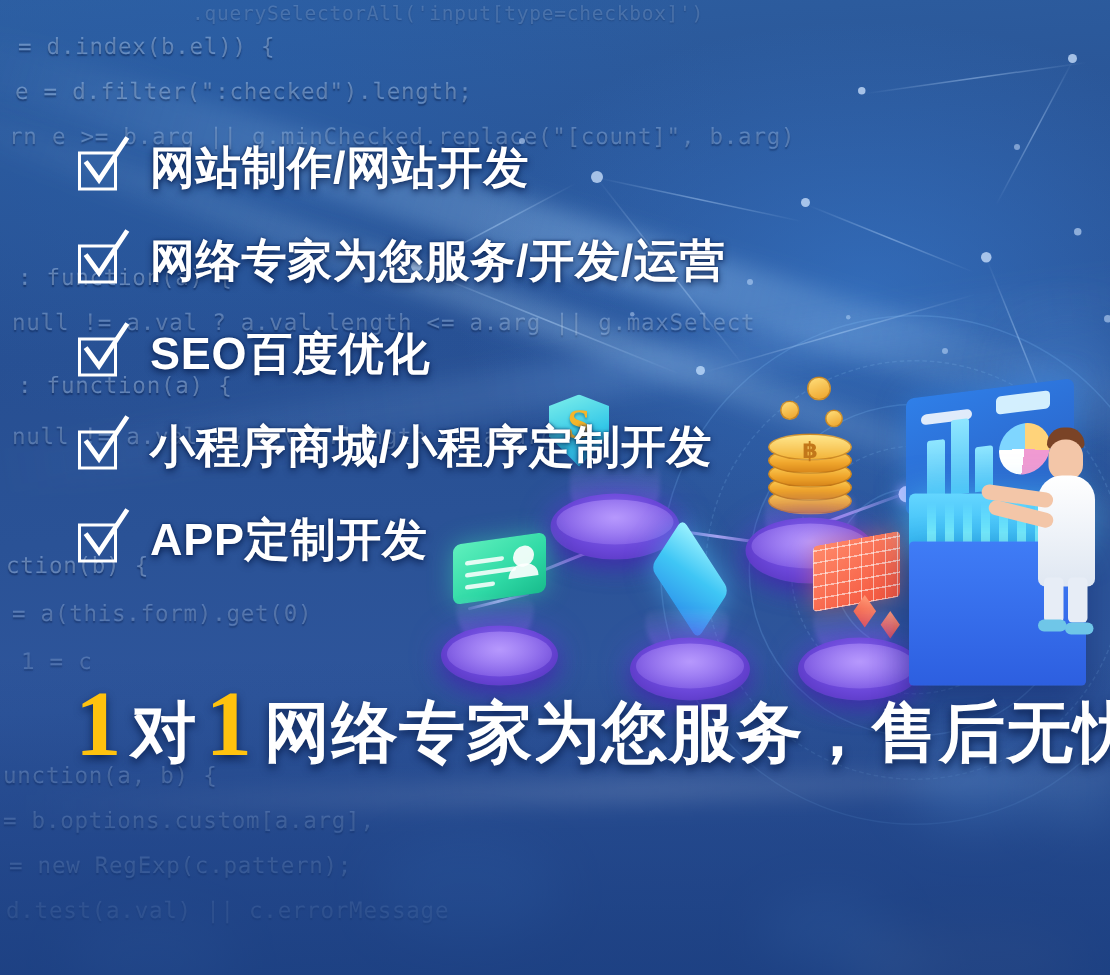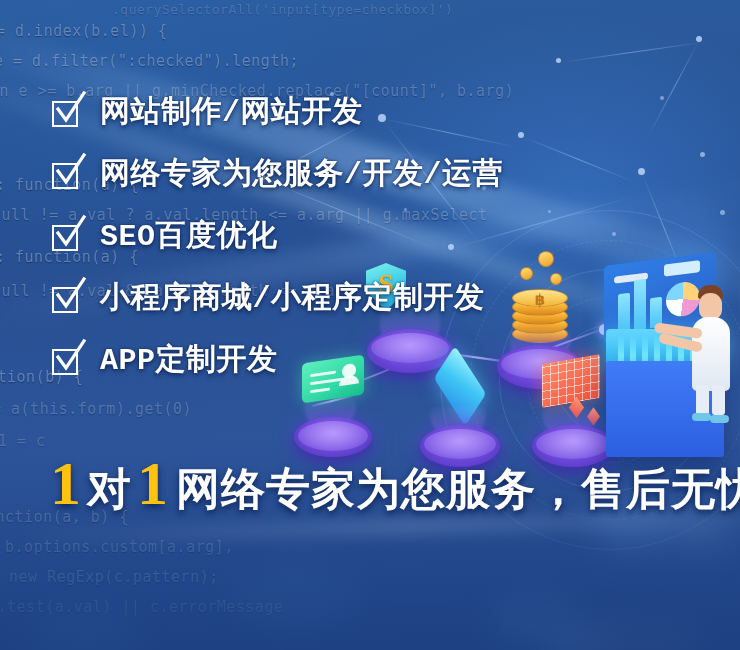--- a/index.html
+++ b/index.html
@@ -9,21 +9,21 @@
     width:740px;height:650px;
     overflow:hidden;
     font-family:"Liberation Sans","DejaVu Sans",sans-serif;
     background:
       radial-gradient(ellipse 60% 45% at 78% 30%, rgba(60,130,215,.55) 0%, rgba(60,130,215,0) 62%),
       radial-gradient(ellipse 70% 50% at 20% 12%, rgba(42,96,170,.55) 0%, rgba(42,96,170,0) 65%),
       linear-gradient(176deg,#2d5ea0 0%,#2a5698 16%,#274f92 34%,#2a5296 52%,#2e559b 68%,#2c4f93 82%,#27498b 100%);
   }
 
   
-  .layer{position:absolute;inset:0;pointer-events:none;}
+  .layer{position:absolute;inset:0;pointer-events:none;margin-left:16px;}
 
   
   .codebg{
     font-family:"DejaVu Sans Mono","Liberation Mono",monospace;
     font-size:15px;letter-spacing:.5px;
     color:rgba(196,219,250,.40);
     text-shadow:0 1px 1px rgba(0,20,60,.45);
     white-space:pre;
   }
   .codebg span{position:absolute;display:block;}
@@ -51,21 +51,20 @@
   .cbox svg{position:absolute;left:-1px;top:-6px;width:40px;height:40px;overflow:visible;}
   .ritem{
     margin-left:18px;
     color:#ffffff;
     font-weight:bold;
     font-size:30px;
     line-height:1;
     letter-spacing:.5px;
     text-shadow:0 2px 5px rgba(5,25,70,.75), 0 0 2px rgba(10,40,95,.9);
     white-space:nowrap;
-    font-family:Liberation Mono, monospace;
   }
 
   
   #tagline{
     position:absolute;left:50px;top:452px;
     display:flex;align-items:baseline;white-space:nowrap;
   }
   .big1{
     font-family:"Liberation Serif","DejaVu Serif",serif;
     font-weight:bold;font-size:62px;line-height:1;

